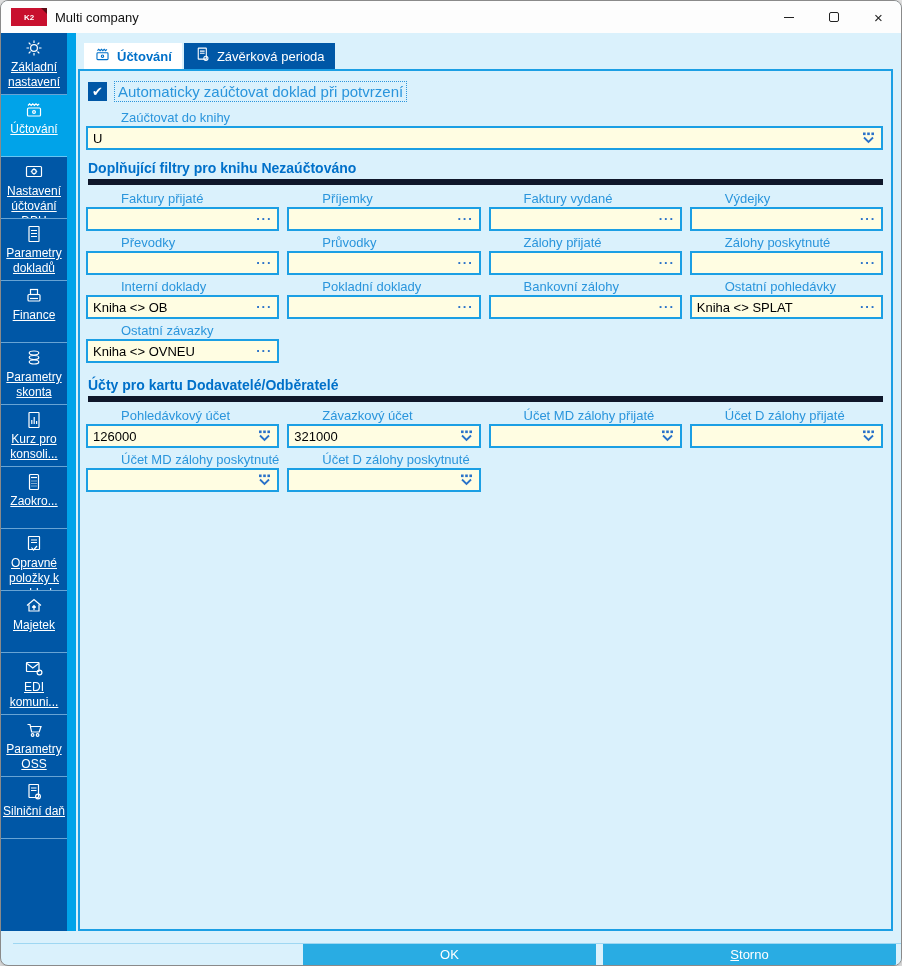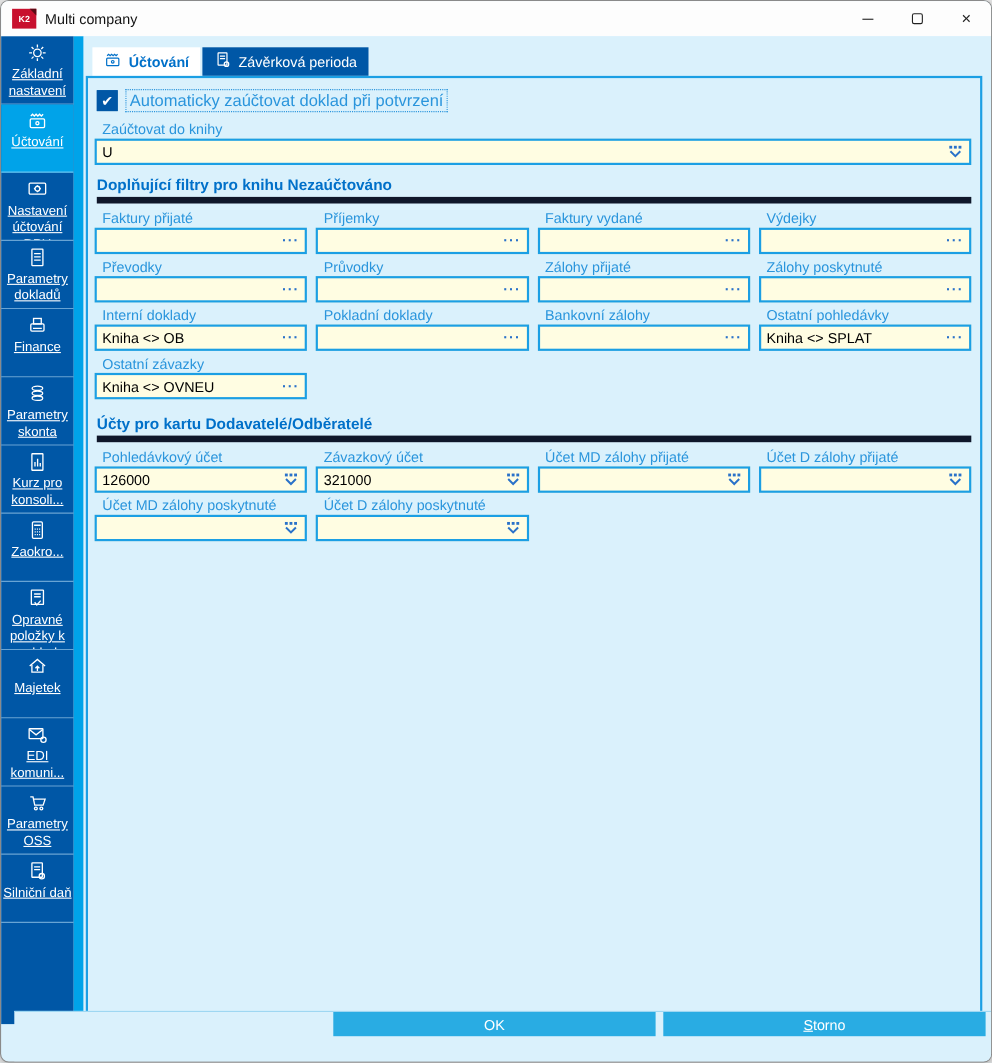--- a/index.html
+++ b/index.html
@@ -4,21 +4,21 @@
 <style>
   * { margin:0; padding:0; box-sizing:border-box; }
   html,body { width:902px; height:966px; background:#e8e8e8; font-family:"Liberation Sans","DejaVu Sans",sans-serif; }
   #window {
     position:absolute; left:0; top:0; width:902px; height:966px;
     background:#daf1fc; border:1px solid #8a8a8a; border-radius:8px;
     overflow:hidden; box-shadow:0 2px 8px rgba(0,0,0,.25);
   }
   
   #titlebar { height:32px; background:#fdfdfd; display:flex; align-items:center; }
-  #applogo { width:22px; height:18px; margin:0 8px 0 10px; background:#c8102e; position:relative;
+  #applogo { width:36px; height:18px; margin:0 8px 0 10px; background:#c8102e; position:relative;
     color:#fff; font-size:8px; font-weight:bold; display:flex; align-items:center; justify-content:center; }
   #applogo::after { content:""; position:absolute; right:0; top:0; border-style:solid;
     border-width:0 6px 6px 0; border-color:transparent #5a0a14 transparent transparent; }
   #wintitle { font-size:13px; color:#111; flex:1; }
   .wbtn { width:45px; height:32px; display:flex; align-items:center; justify-content:center; color:#222; font-size:13px; cursor:default; }
   .wbtn .mini { width:10px; height:0; border-top:1px solid #222; display:inline-block; }
   .wbtn .maxi { width:10px; height:10px; border:1px solid #222; border-radius:2px; display:inline-block; }
   .wbtn .clos { font-size:15px; line-height:1; }
   
   #mainrow { position:absolute; top:32px; left:0; right:0; bottom:34px; display:flex; }
@@ -39,33 +39,33 @@
   .tab.active { background:#ffffff; color:#0070c9; font-weight:bold; }
   .tab.active svg { stroke:#0070c9; }
   .tab.inactive { background:#0057a6; color:#fff; }
   .tab.inactive svg { stroke:#fff; }
   
   #panel { flex:1; border:2px solid #1b9fe4; background:#daf1fc; padding:8px 8px 0 6px; overflow:hidden; }
   #chkrow { display:flex; align-items:center; margin:2px 0 8px 2px; }
   #chkbox { width:19px; height:19px; background:#0057a6; border:1px solid #0057a6; color:#fff;
     display:flex; align-items:center; justify-content:center; font-size:13px; cursor:pointer; }
   #chklabel { margin-left:7px; font-size:15px; color:#2a95dc; border:1px dotted #2a95dc; padding:1px 3px; }
-  .fld-label { font-size:13px; color:#2a95dc; padding:0 0 1px 7px; height:16px; white-space:nowrap; overflow:hidden; }
+  .fld-label { font-size:13px; color:#2a95dc; padding:0 0 1px 7px; height:16px; white-space:nowrap; overflow:hidden;margin-left:28px; }
   .fld-box { height:24px; background:#fffde2; border:2px solid #1b9fe4; display:flex; align-items:center;
     padding:0 5px; cursor:text; }
   .fld-value { flex:1; font-size:13px; color:#000; white-space:nowrap; overflow:hidden; }
   .fld-btn { color:#2a72c9; font-weight:bold; font-size:13px; letter-spacing:1px; cursor:pointer; line-height:10px; }
   .fld-btn svg { width:15px; height:13px; display:block; }
   .sec-hdr { font-size:14px; font-weight:bold; color:#0070c9; margin:10px 0 0 2px; padding-bottom:3px;
     border-bottom:6px solid #0f172a; margin-bottom:6px; }
   .fgrid { display:grid; grid-template-columns:1fr 1fr 1fr 1fr; column-gap:8px; }
   .fld { margin-bottom:4px; }
   
-  #bottombar { position:absolute; left:0; right:0; bottom:0; height:46px; background:#daf1fc;
-    border-top:1px solid #9ed7f2; display:flex; align-items:flex-start; justify-content:flex-end; gap:7px; padding:0 5px;margin-left:12px; }
+  #bottombar { position:absolute; left:0; right:0; bottom:0; height:22px; background:#daf1fc;
+    border-top:1px solid #9ed7f2; display:flex; align-items:center; justify-content:flex-end; gap:7px; padding:0 5px;margin-left:12px; }
   .btn { width:293px; height:22px; background:#29ace3; color:#fff; font-size:13px; display:flex;
     align-items:center; justify-content:center; cursor:pointer; }
   .btn u { text-decoration:underline; }
 </style>
 </head>
 <body>
 
 <div id="window">
   <div id="titlebar">
     <div id="applogo">K2</div>

